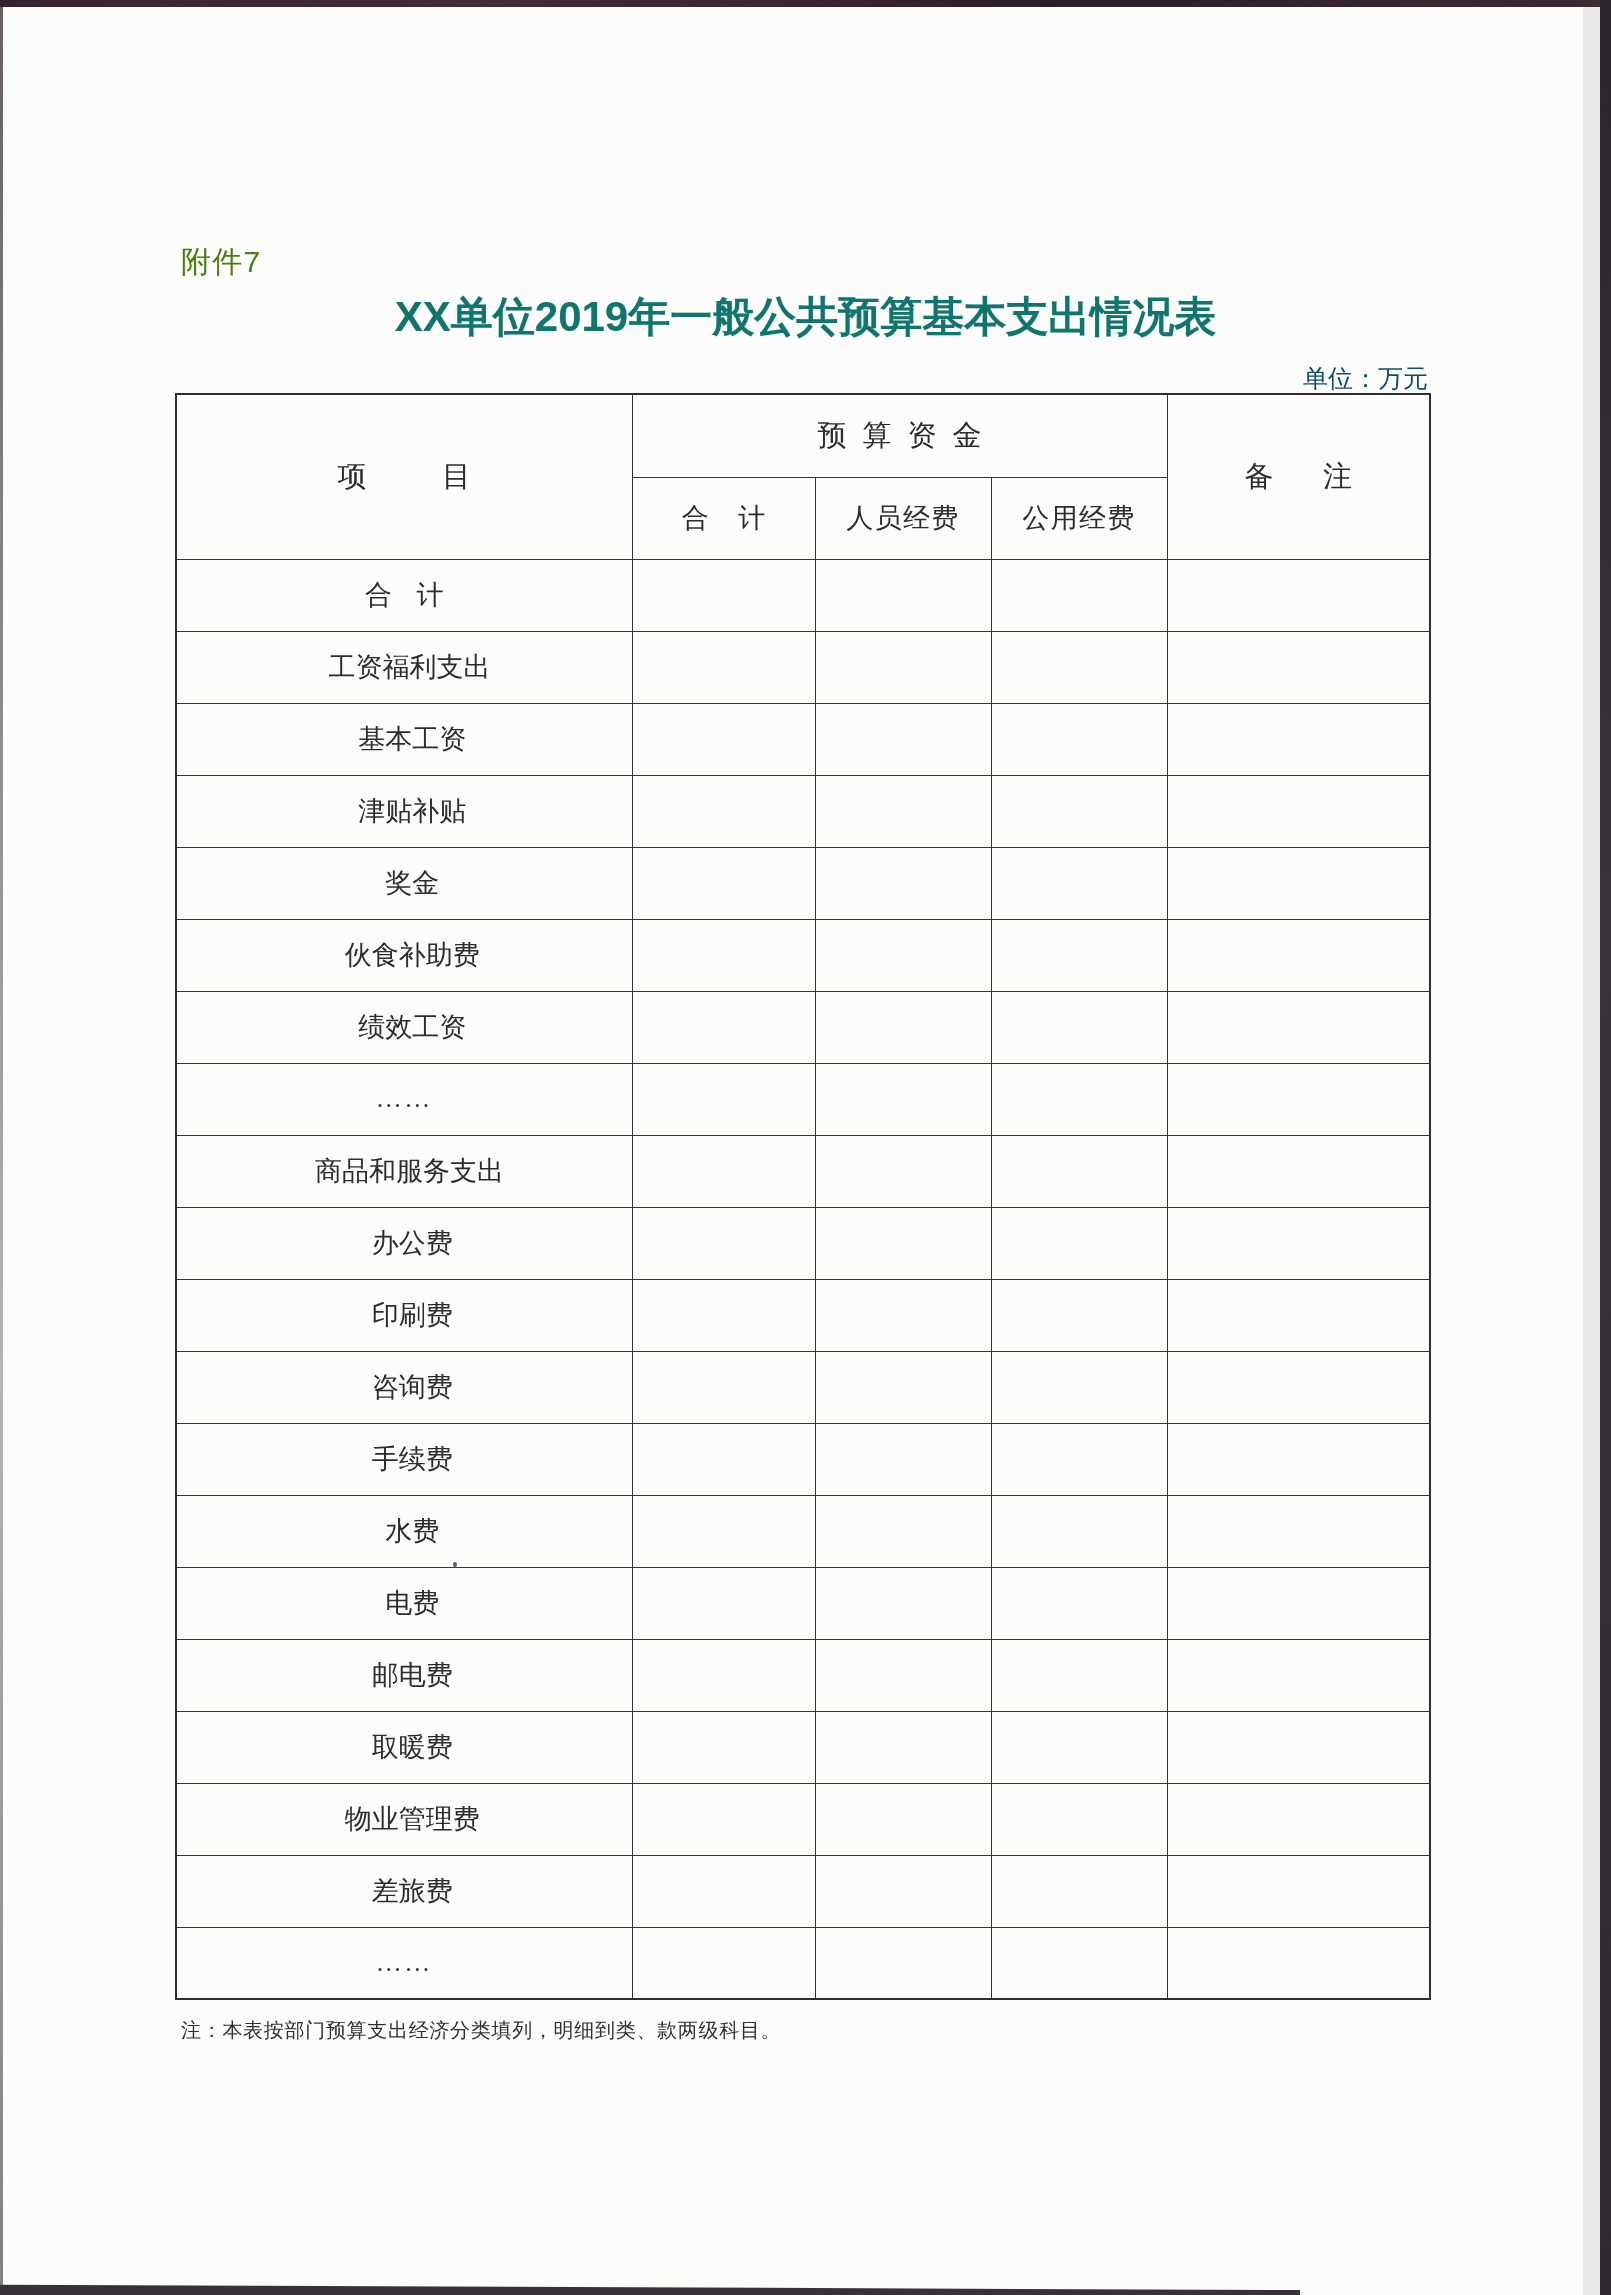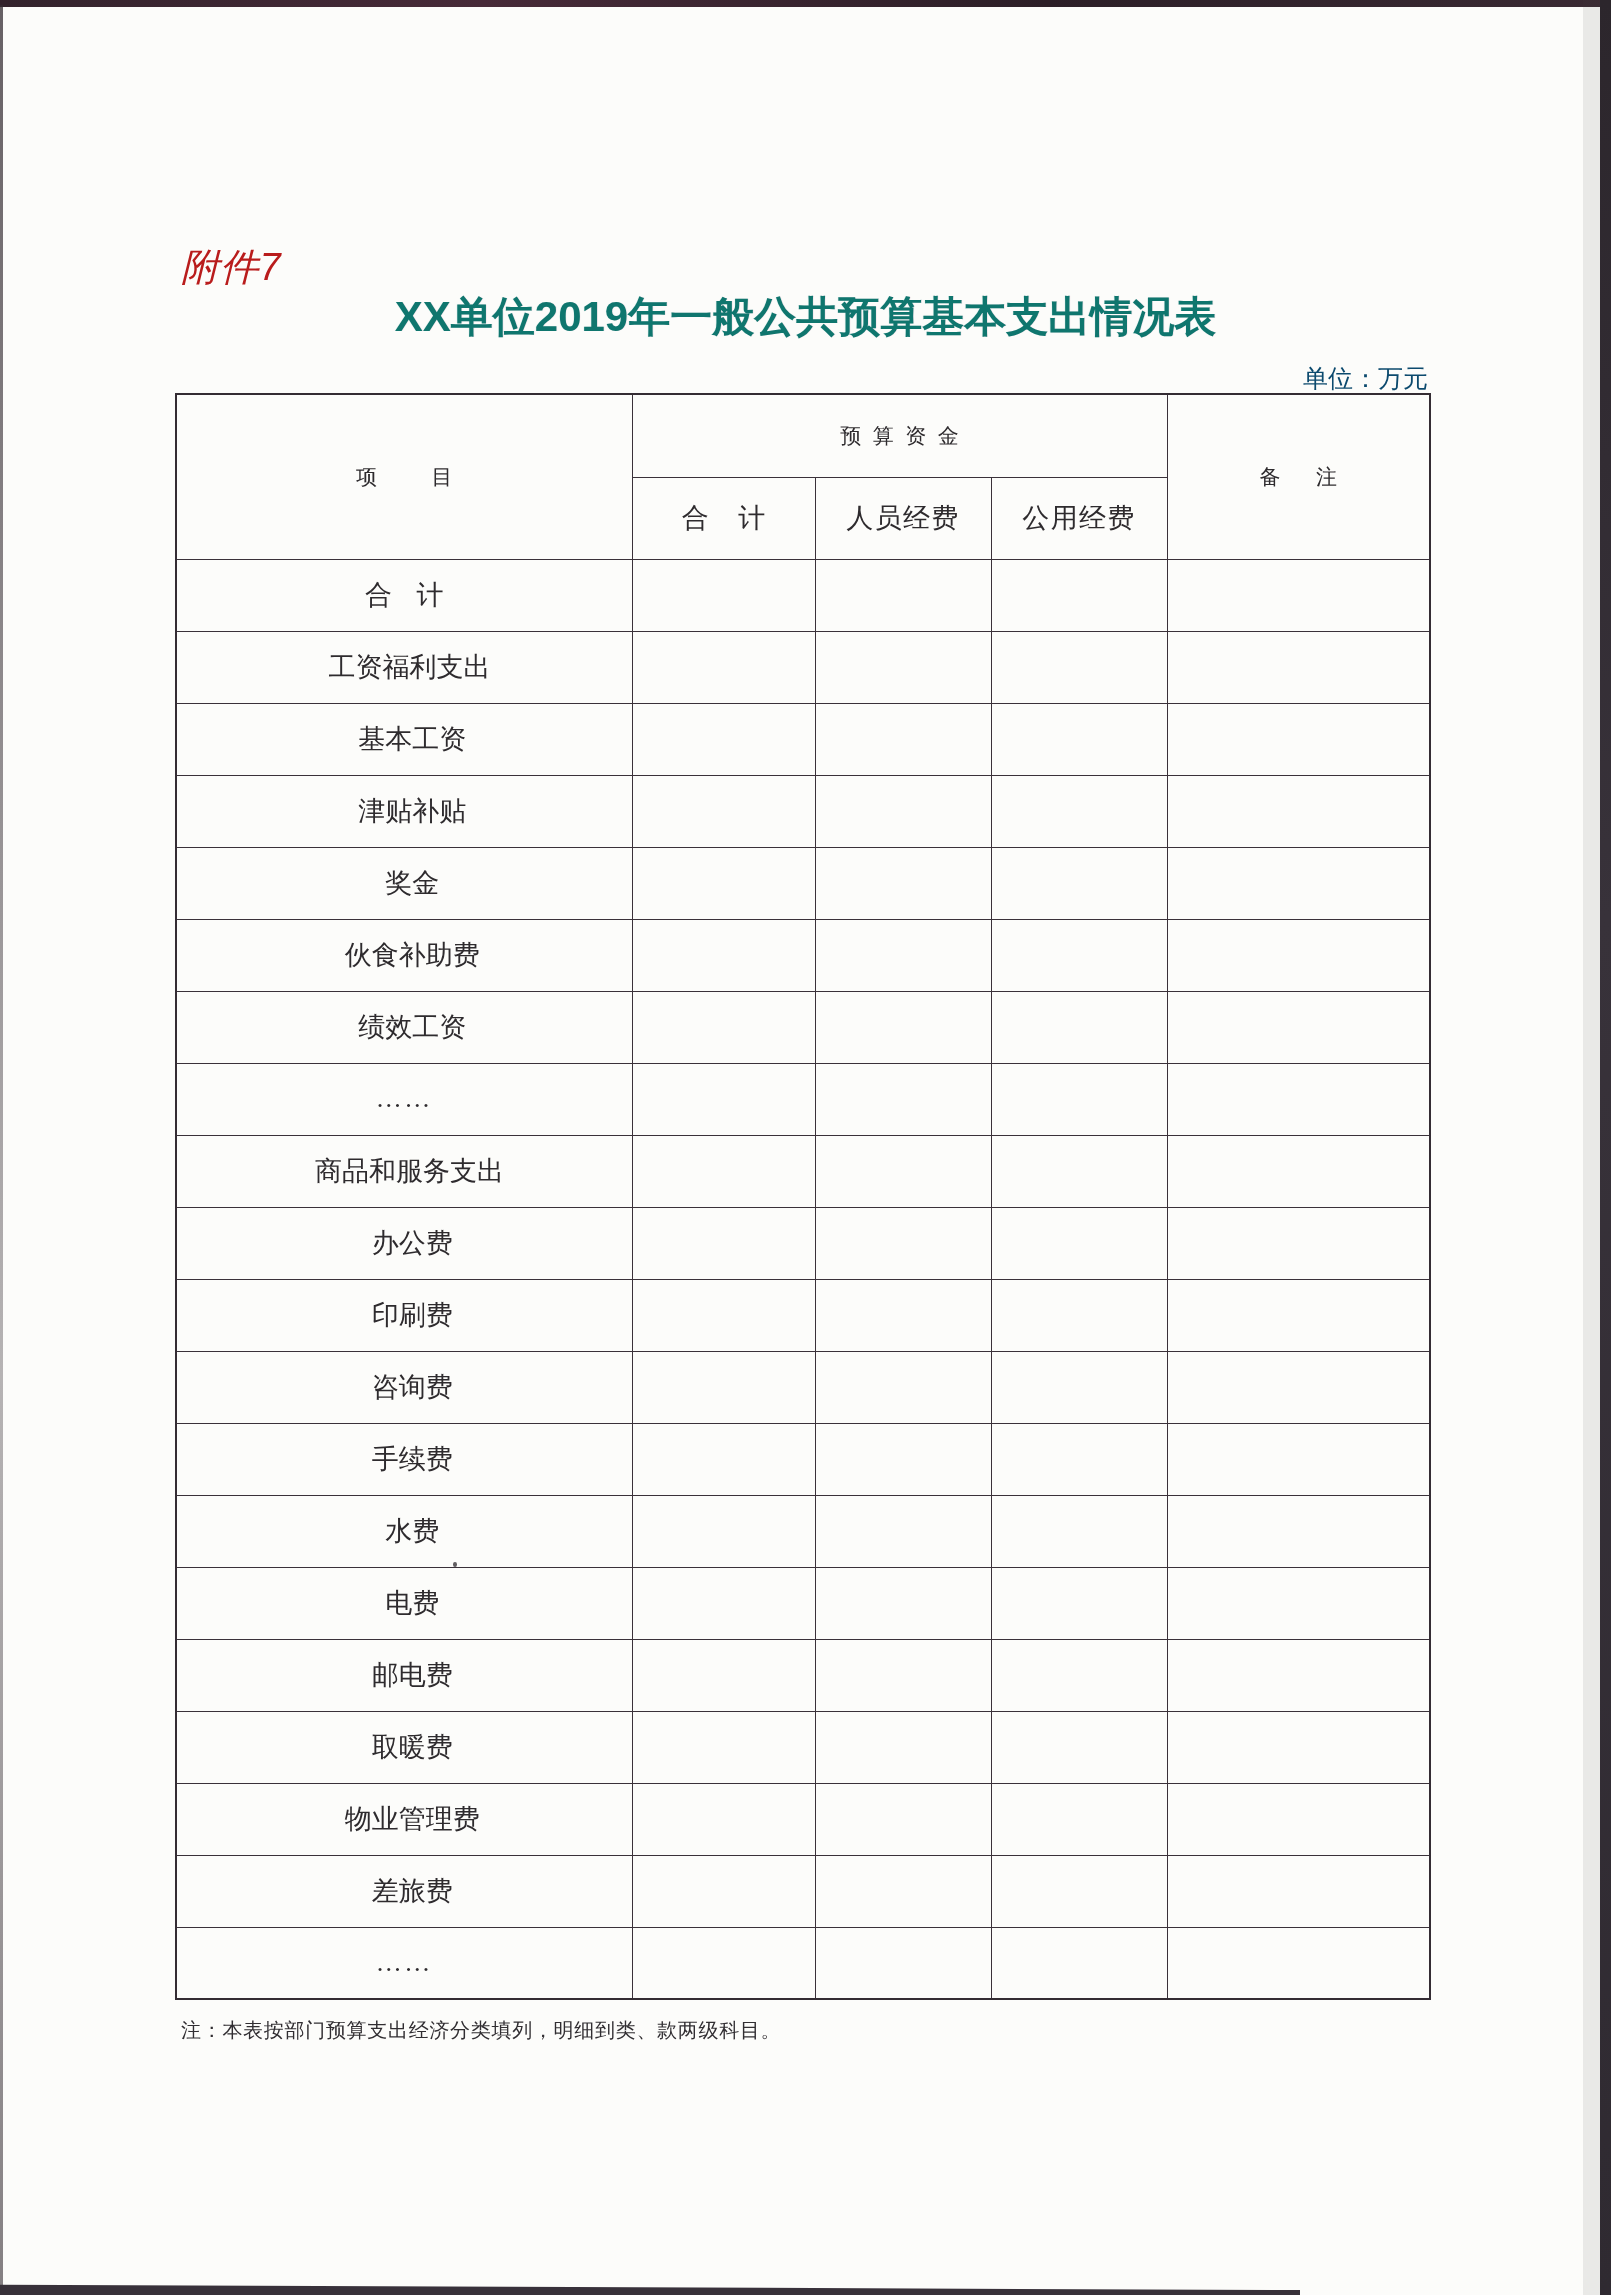--- a/index.html
+++ b/index.html
@@ -38,21 +38,21 @@
   .ink-dot {
     position: absolute; left: 453px; top 1562px; top: 1562px;
     width: 3.9px; height: 4.6px; border-radius: 50%;
     background: rgba(45,42,46,.75);
   }
 
   
   .attachment {
     position: absolute; left: 181px; top: 242px;
     font-family: "Liberation Sans", "DejaVu Sans", sans-serif;
-    font-size: 38px; letter-spacing: 1.3px; color: #b91c1c; font-style: italic;
+    font-size: 30px; letter-spacing: 1.3px; color: #4d7c0f;
   }
   .title {
     position: absolute; left: 0; top: 289px; width: 1611px;
     text-align: center;
     font-family: "Liberation Sans", "DejaVu Sans", sans-serif;
     font-weight: 600; font-size: 42px; color: #0f766e;
     text-shadow: 0.7px 0 0 rgba(170,40,110,.10), -0.7px 0 0 rgba(0,140,140,.08);
   }
   .unit {
     position: absolute; right: 183px; top: 362px;
@@ -75,21 +75,21 @@
     border: 1.3px solid #3a3139;
     padding: 0;
     font-weight: normal;
     vertical-align: middle;
     overflow: hidden;
   }
   table.budget { border: 2px solid #342c33; }
   thead tr.r1 { height: 83px; }
   thead tr.r2 { height: 82px; }
   tbody tr { height: 72px; }
-  thead th { text-align: center; font-size: 21px; }
+  thead th { text-align: center; font-size: 29px; }
   thead th.sub { font-size: 27px; }
 
   .ls-item    { letter-spacing: 2.6em; text-indent: 2.6em; }
   .ls-budget  { letter-spacing: 0.55em; text-indent: 0.55em; }
   .ls-total   { letter-spacing: 1.1em; text-indent: 1.1em; }
   .ls-remarks { letter-spacing: 1.7em; text-indent: 1.7em; }
   .ls-sub     { letter-spacing: 0.05em; margin-left: 40px; }
 
   td.label { text-align: center; }
   td.label.category { padding-left: 10.4px; }

